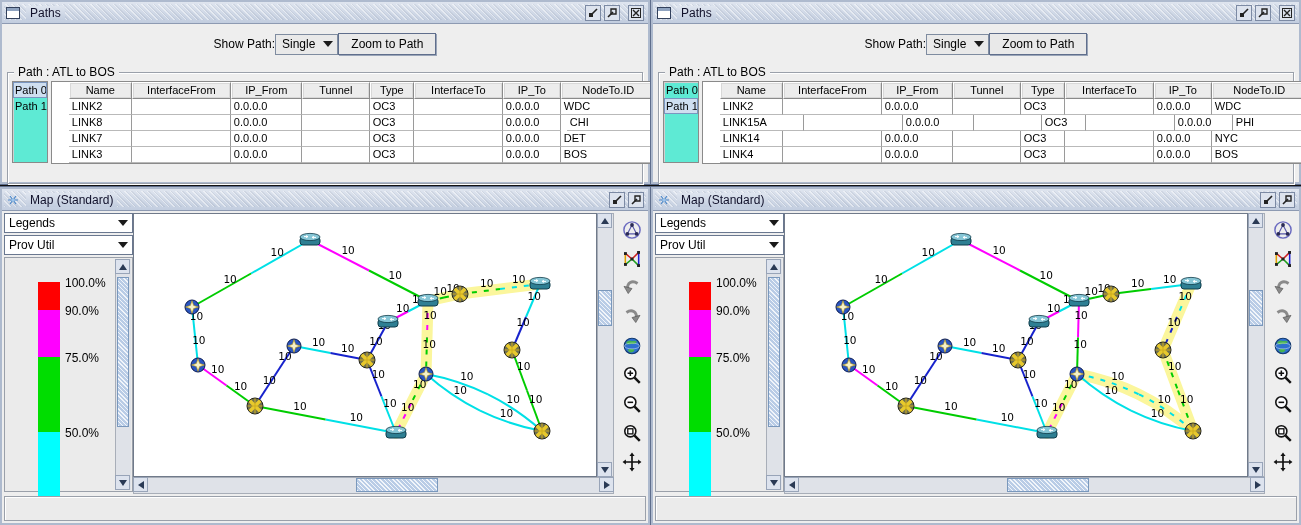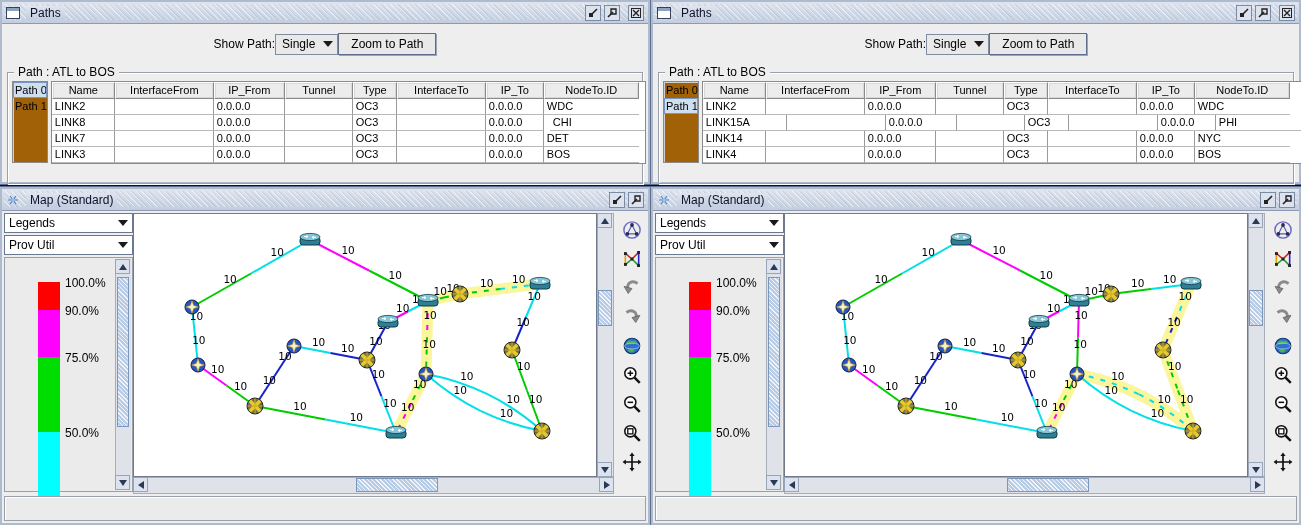--- a/index.html
+++ b/index.html
@@ -33,25 +33,25 @@
   .combo{height:21px;background:#e9e9e9;border:1px solid #7f8ca0;display:flex;align-items:center;
          padding:0 4px 0 6px;gap:8px;font-size:12px;}
   .combo .arr{width:0;height:0;border-left:5px solid transparent;border-right:5px solid transparent;
               border-top:6px solid #1a1a1a;}
   .btn{height:22px;background:#e9e9e9;border:1px solid #5f6e8c;box-shadow:1px 1px 0 #9aa5b8;
        padding:0 12px;font-size:12px;display:flex;align-items:center;}
   .groupbox{position:relative;margin:8px 5px 0 5px;height:112px;
             border:1px solid #9aa0aa;box-shadow:inset 1px 1px 0 #ffffff, 1px 1px 0 #ffffff;}
   .group-title{position:absolute;top:-8px;left:6px;background:#eeeeee;padding:0 4px;font-size:12px;}
   .group-inner{position:absolute;inset:8px 4px 4px 4px;display:flex;gap:3px;}
-  .pathlist{width:38px;background:#a16207;border:1px solid #8a8a8a;box-shadow:inset 1px 1px 0 #cfcfcf;align-self:flex-start;height:82px;}
+  .pathlist{width:38px;background:#5eead4;border:1px solid #8a8a8a;box-shadow:inset 1px 1px 0 #cfcfcf;align-self:flex-start;height:82px;}
   .pl-item{height:16px;line-height:16px;padding-left:2px;font-size:11px;white-space:nowrap;}
   .pl-item.sel{background:#cfdff0;outline:1px solid #7a96c0;outline-offset:-1px;}
   .ptable{flex:1;border:1px solid #8a8a8a;background:#ffffff;align-self:flex-start;}
-  .trow{display:flex;height:16px;}
+  .trow{display:flex;height:16px;padding-left:17px;}
   .trow.hdr{height:17px;}
   .tcell{border-right:1px solid #9a9a9a;border-bottom:1px solid #b9b9b9;padding:1px 3px;
          overflow:hidden;white-space:nowrap;font-size:11px;}
   .trow.hdr .tcell{background:#ececec;border:1px solid;border-color:#ffffff #8a8a8a #8a8a8a #ffffff;
          text-align:center;box-shadow:inset 0 0 0 1px #d8d8d8;}
   .tcell:last-child{border-right:none;}
 
   
   .map-body{position:relative;height:312px;}
   .left-panel{position:absolute;left:2px;top:2px;width:129px;height:279px;}

